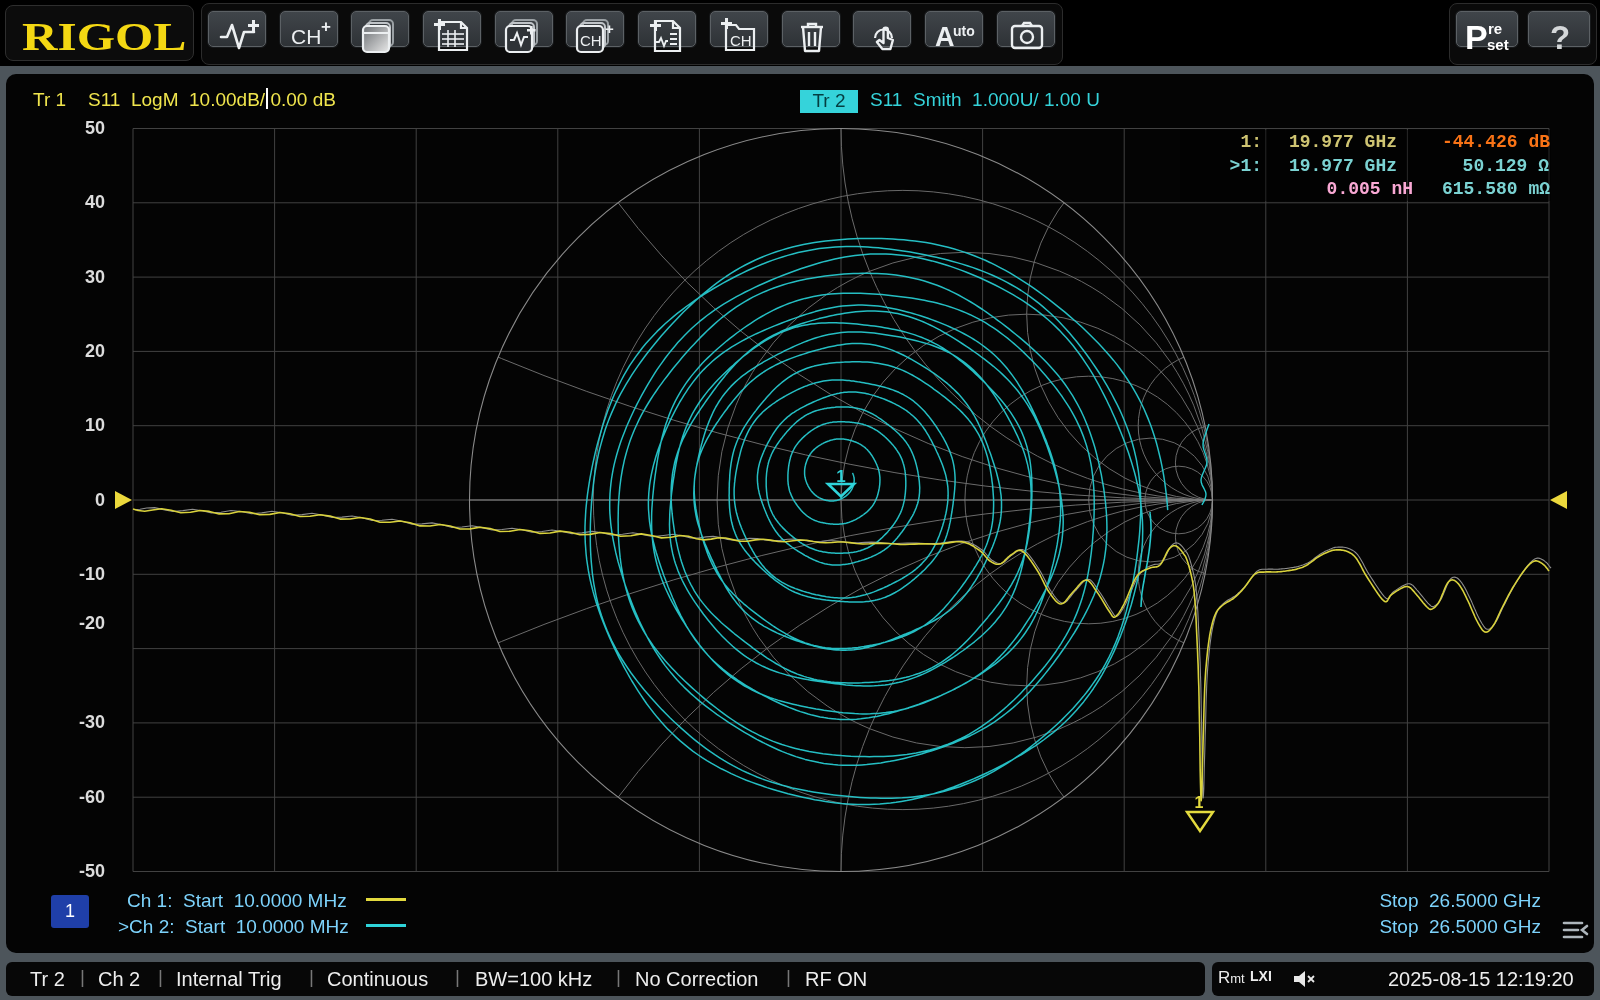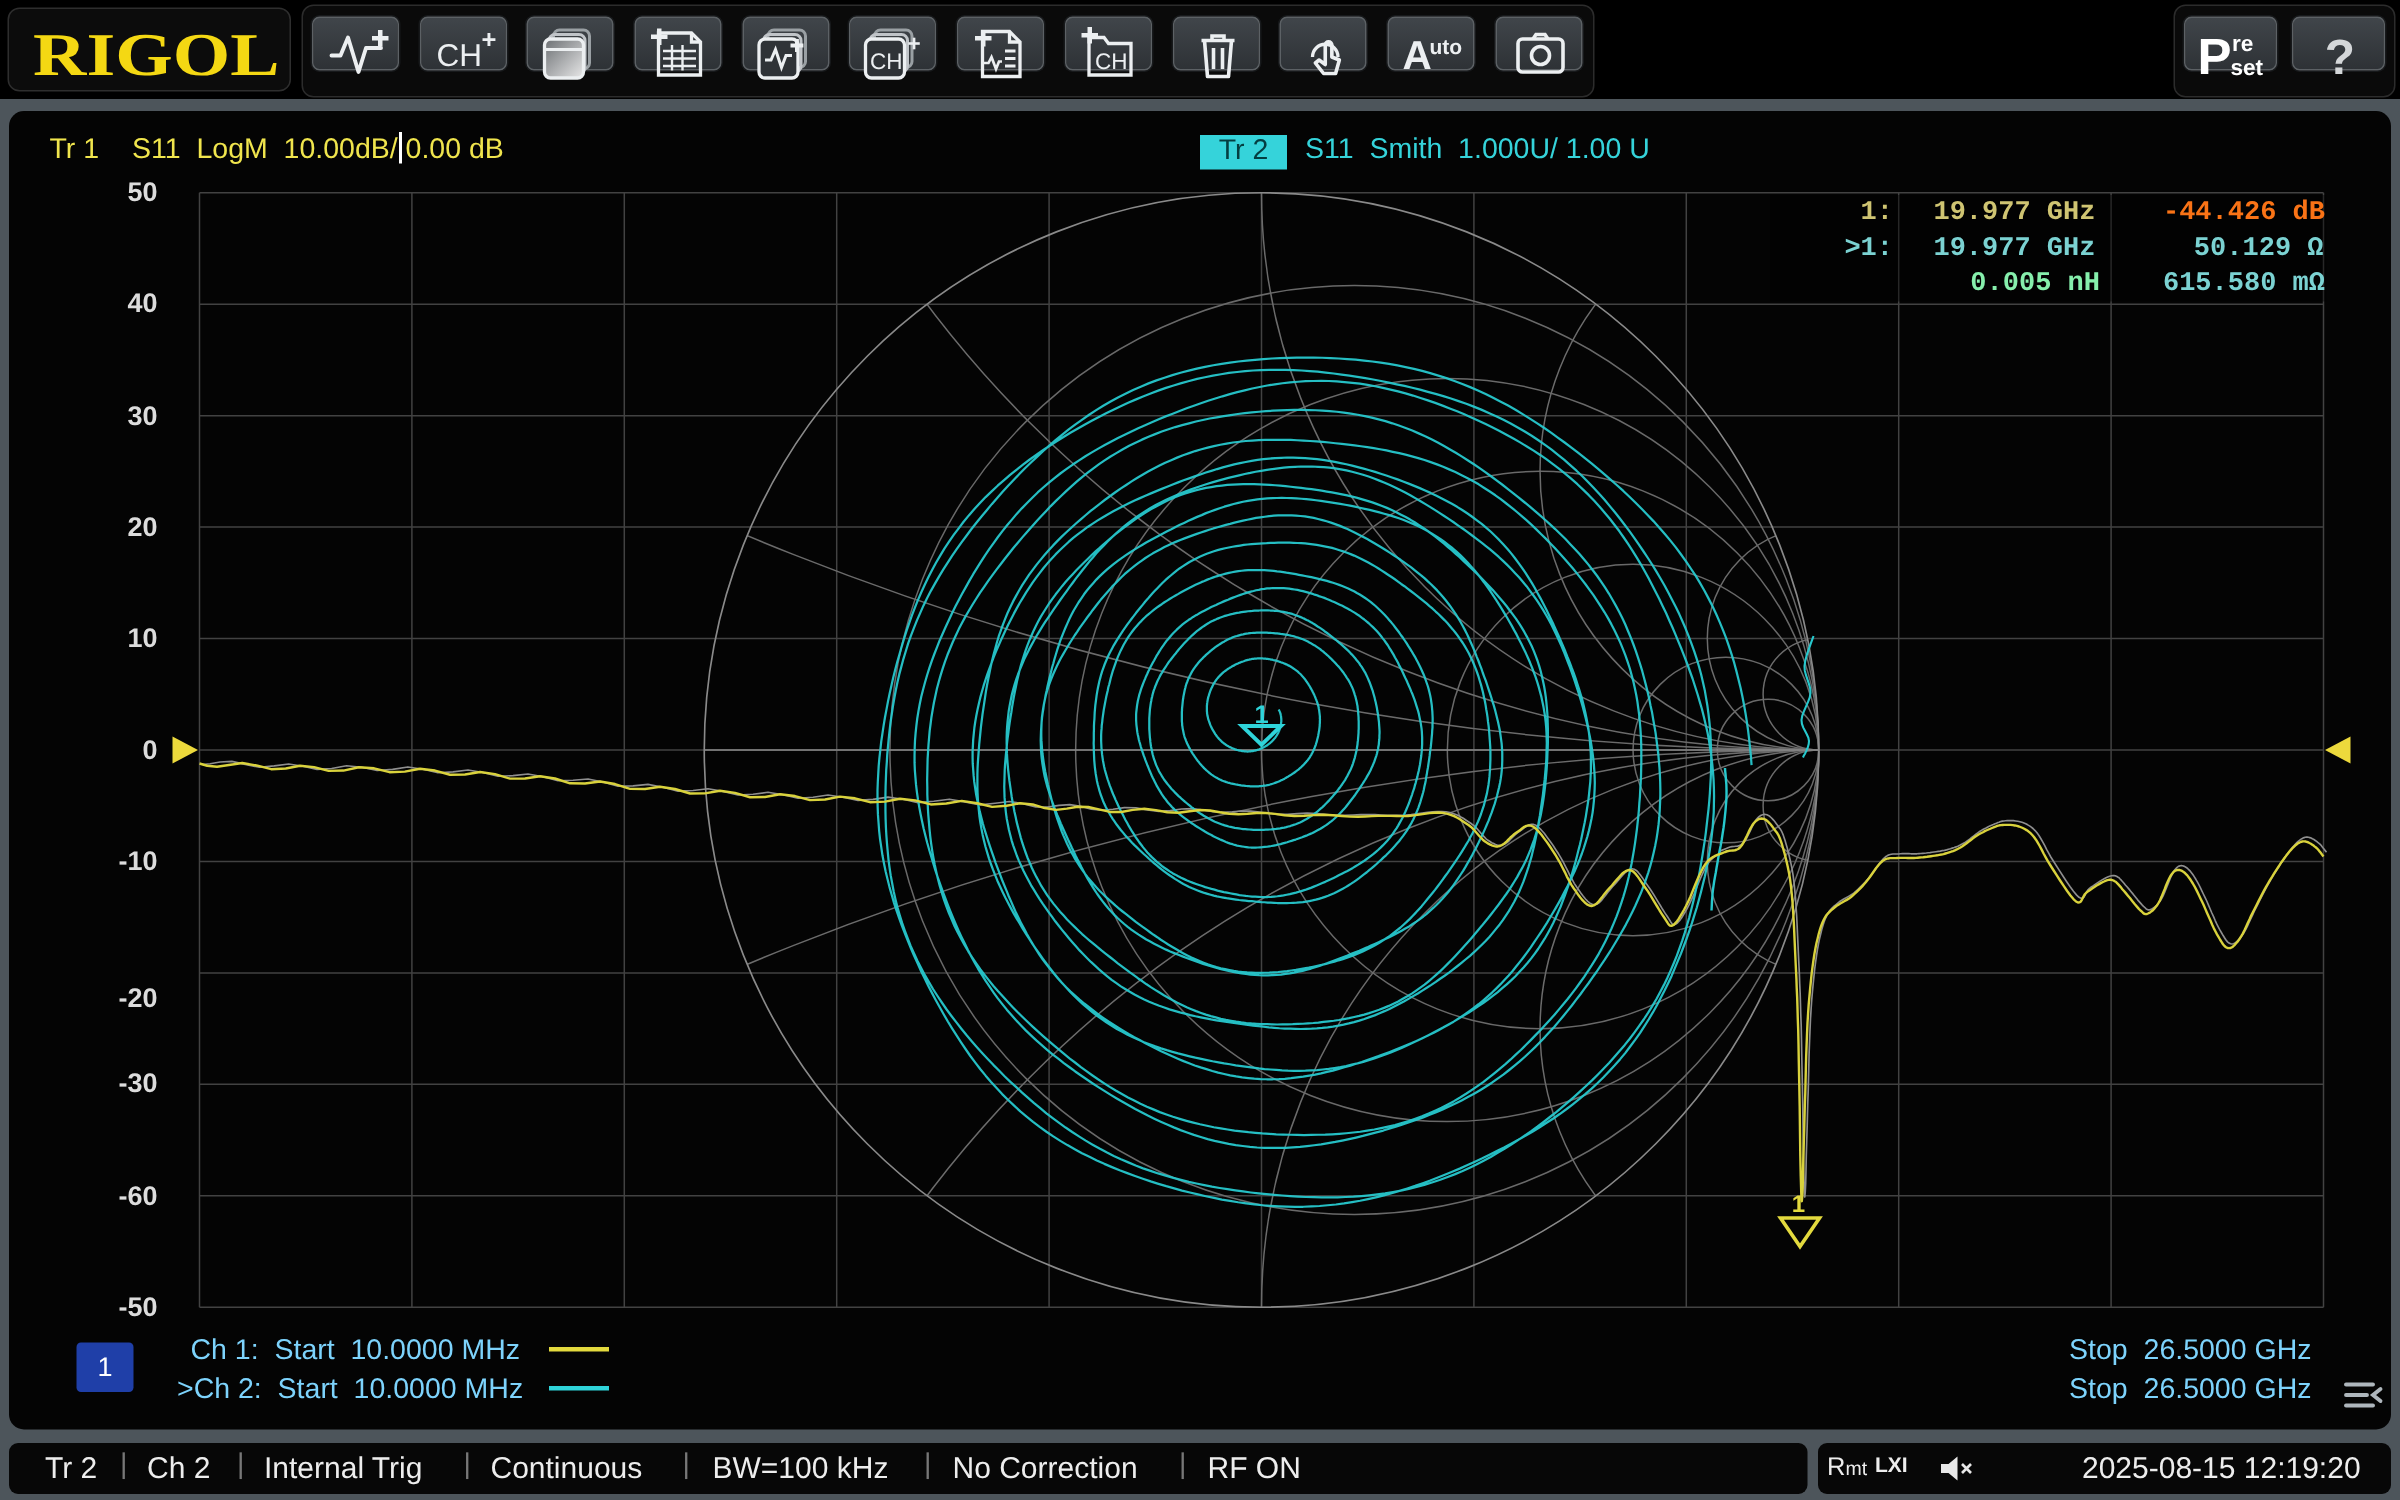--- a/index.html
+++ b/index.html
@@ -243,32 +243,32 @@
 <div style="position:absolute;left:870px;top:89px;font-size:19px;color:#35d3da">S11&nbsp; Smith&nbsp; 1.000U/ 1.00 U</div>
 <div style="position:absolute;left:266px;top:88px;width:2px;height:21px;background:#fff"></div>
 
 <div class="axl" style="top:118.0px">50</div>
     <div class="axl" style="top:192.3px">40</div>
     <div class="axl" style="top:266.6px">30</div>
     <div class="axl" style="top:340.9px">20</div>
     <div class="axl" style="top:415.2px">10</div>
     <div class="axl" style="top:489.5px">0</div>
     <div class="axl" style="top:563.8px">-10</div>
-    <div class="axl" style="top:655px">-20</div>
+    <div class="axl" style="top:613px">-20</div>
     <div class="axl" style="top:712.4px">-30</div>
     <div class="axl" style="top:786.7px">-60</div>
     <div class="axl" style="top:861.0px">-50</div>
 
 <div class="mono" style="right:338px;top:132px;color:#cfc472">1:</div>
 <div class="mono" style="right:203px;top:132px;color:#cfc472">19.977 GHz</div>
 <div class="mono" style="right:50px;top:132px;color:#f97316">-44.426 dB</div>
 <div class="mono" style="right:338px;top:155.5px;color:#7bd2d2">&gt;1:</div>
 <div class="mono" style="right:203px;top:155.5px;color:#7bd2d2">19.977 GHz</div>
 <div class="mono" style="right:51px;top:155.5px;color:#7bd2d2">50.129 Ω</div>
-<div class="mono" style="right:200px;top:179px;color:#86efac">0.005 nH</div>
+<div class="mono" style="right:187px;top:179px;color:#f9a8d4">0.005 nH</div>
 <div class="mono" style="right:50px;top:179px;color:#7bd2d2">615.580 mΩ</div>
 
 <div style="position:absolute;left:51px;top:895px;width:38px;height:33px;background:#1f3fa8;border-radius:3px;color:#fff;font-size:18px;text-align:center;line-height:33px">1</div>
 <div class="wt" style="left:127px;top:890px">Ch 1: &nbsp;Start &nbsp;10.0000 MHz</div>
 <div class="wt" style="left:118px;top:916px">&gt;Ch 2: &nbsp;Start &nbsp;10.0000 MHz</div>
 <div style="position:absolute;left:366px;top:898px;width:40px;height:3px;background:#e3da3e"></div>
 <div style="position:absolute;left:366px;top:924px;width:40px;height:3px;background:#2fd4da"></div>
 <div class="wt" style="left:1351px;top:890px;width:190px;text-align:right">Stop &nbsp;26.5000 GHz</div>
 <div class="wt" style="left:1351px;top:916px;width:190px;text-align:right">Stop &nbsp;26.5000 GHz</div>
 <svg width="30" height="24" viewBox="0 0 30 24" style="position:absolute;left:1560px;top:918px">

